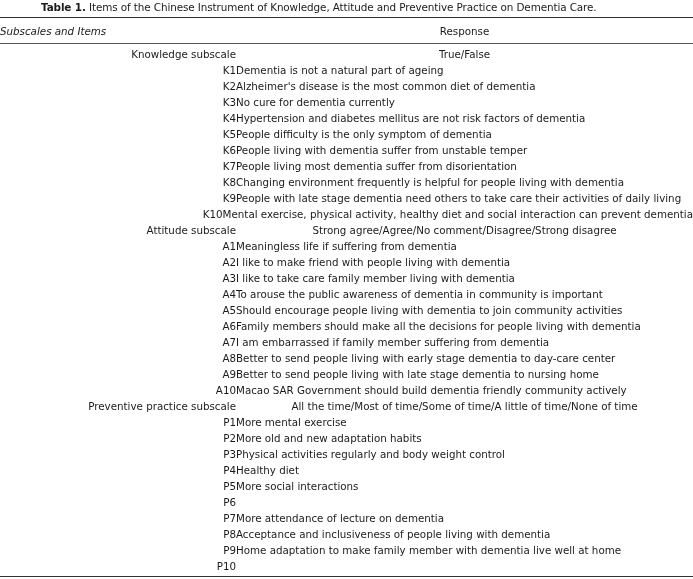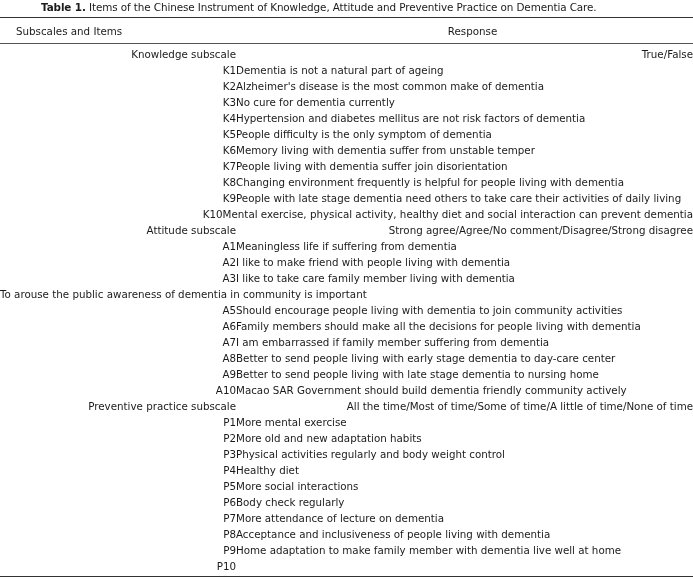--- a/index.html
+++ b/index.html
@@ -1,28 +1,28 @@
 <!DOCTYPE html>
 <html><head>
 <meta charset="utf-8">
 <style>
   html, body { margin: 0; padding: 0; background: #ffffff; }
   body { width: 693px; height: 579px; overflow: hidden; font-family: "DejaVu Sans", sans-serif; color: #1a1a1a; }
   .caption { position: absolute; left: 0; top: 0; width: 693px; height: 16px; font-size: 10.4px; line-height: 14px; white-space: nowrap; letter-spacing: -0.1px; padding-left: 41px; }
   .caption b { font-weight: bold; }
   .tbl { position: absolute; left: 0; top: 17px; width: 693px; border-top: 1.3px solid #333; border-bottom: 1.3px solid #333; }
   .hdr { display: flex; height: 25px; align-items: center; border-bottom: 1.3px solid #555; font-size: 10.3px; }
-  .hdr .c1 { width: 236px; padding-left: 16px; }
+  .hdr .c1 { width: 236px; padding-left: 0; font-style: italic; }
   .hdr .c2 { flex: 1; text-align: center; padding-left: 0; }
   .body { padding-top: 2px; padding-bottom: 2px; }
   .row { display: flex; height: 16px; align-items: center; font-size: 10.3px; white-space: nowrap; }
   .row .c1 { width: 236px; text-align: right; }
   .row .c2 { flex: 1; }
   .row.item .c1 { padding-left: 4px; box-sizing: border-box; }
-  .row.section .c2 { text-align: right; padding-left: 0; }
+  .row.section .c2 { text-align: center; padding-left: 0; }
 </style>
 </head>
 <body>
 
 <div class="caption"><b>Table 1.</b> <span>Items of the Chinese Instrument of Knowledge, Attitude and Preventive Practice on Dementia Care.</span></div>
 
 <div class="tbl">
   <div class="hdr">
     <div class="c1">Subscales and Items</div>
     <div class="c2">Response</div>
@@ -31,41 +31,41 @@
       <div class="row section">
         <div class="c1">Knowledge subscale</div>
         <div class="c2">True/False</div>
       </div>
       <div class="row item">
         <div class="c1">K1</div>
         <div class="c2">Dementia is not a natural part of ageing</div>
       </div>
       <div class="row item">
         <div class="c1">K2</div>
-        <div class="c2">Alzheimer's disease is the most common make of dementia</div>
+        <div class="c2">Alzheimer's disease is the most common diet of dementia</div>
       </div>
       <div class="row item">
         <div class="c1">K3</div>
         <div class="c2">No cure for dementia currently</div>
       </div>
       <div class="row item">
         <div class="c1">K4</div>
         <div class="c2">Hypertension and diabetes mellitus are not risk factors of dementia</div>
       </div>
       <div class="row item">
         <div class="c1">K5</div>
         <div class="c2">People difficulty is the only symptom of dementia</div>
       </div>
       <div class="row item">
         <div class="c1">K6</div>
-        <div class="c2">Memory living with dementia suffer from unstable temper</div>
+        <div class="c2">People living with dementia suffer from unstable temper</div>
       </div>
       <div class="row item">
         <div class="c1">K7</div>
-        <div class="c2">People living with dementia suffer join disorientation</div>
+        <div class="c2">People living most dementia suffer from disorientation</div>
       </div>
       <div class="row item">
         <div class="c1">K8</div>
         <div class="c2">Changing environment frequently is helpful for people living with dementia</div>
       </div>
       <div class="row item">
         <div class="c1">K9</div>
         <div class="c2">People with late stage dementia need others to take care their activities of daily living</div>
       </div>
       <div class="row item">
@@ -82,20 +82,21 @@
       </div>
       <div class="row item">
         <div class="c1">A2</div>
         <div class="c2">I like to make friend with people living with dementia</div>
       </div>
       <div class="row item">
         <div class="c1">A3</div>
         <div class="c2">I like to take care family member living with dementia</div>
       </div>
       <div class="row item">
+        <div class="c1">A4</div>
         <div class="c2">To arouse the public awareness of dementia in community is important</div>
       </div>
       <div class="row item">
         <div class="c1">A5</div>
         <div class="c2">Should encourage people living with dementia to join community activities</div>
       </div>
       <div class="row item">
         <div class="c1">A6</div>
         <div class="c2">Family members should make all the decisions for people living with dementia</div>
       </div>
@@ -134,21 +135,20 @@
       <div class="row item">
         <div class="c1">P4</div>
         <div class="c2">Healthy diet</div>
       </div>
       <div class="row item">
         <div class="c1">P5</div>
         <div class="c2">More social interactions</div>
       </div>
       <div class="row item">
         <div class="c1">P6</div>
-        <div class="c2">Body check regularly</div>
       </div>
       <div class="row item">
         <div class="c1">P7</div>
         <div class="c2">More attendance of lecture on dementia</div>
       </div>
       <div class="row item">
         <div class="c1">P8</div>
         <div class="c2">Acceptance and inclusiveness of people living with dementia</div>
       </div>
       <div class="row item">

